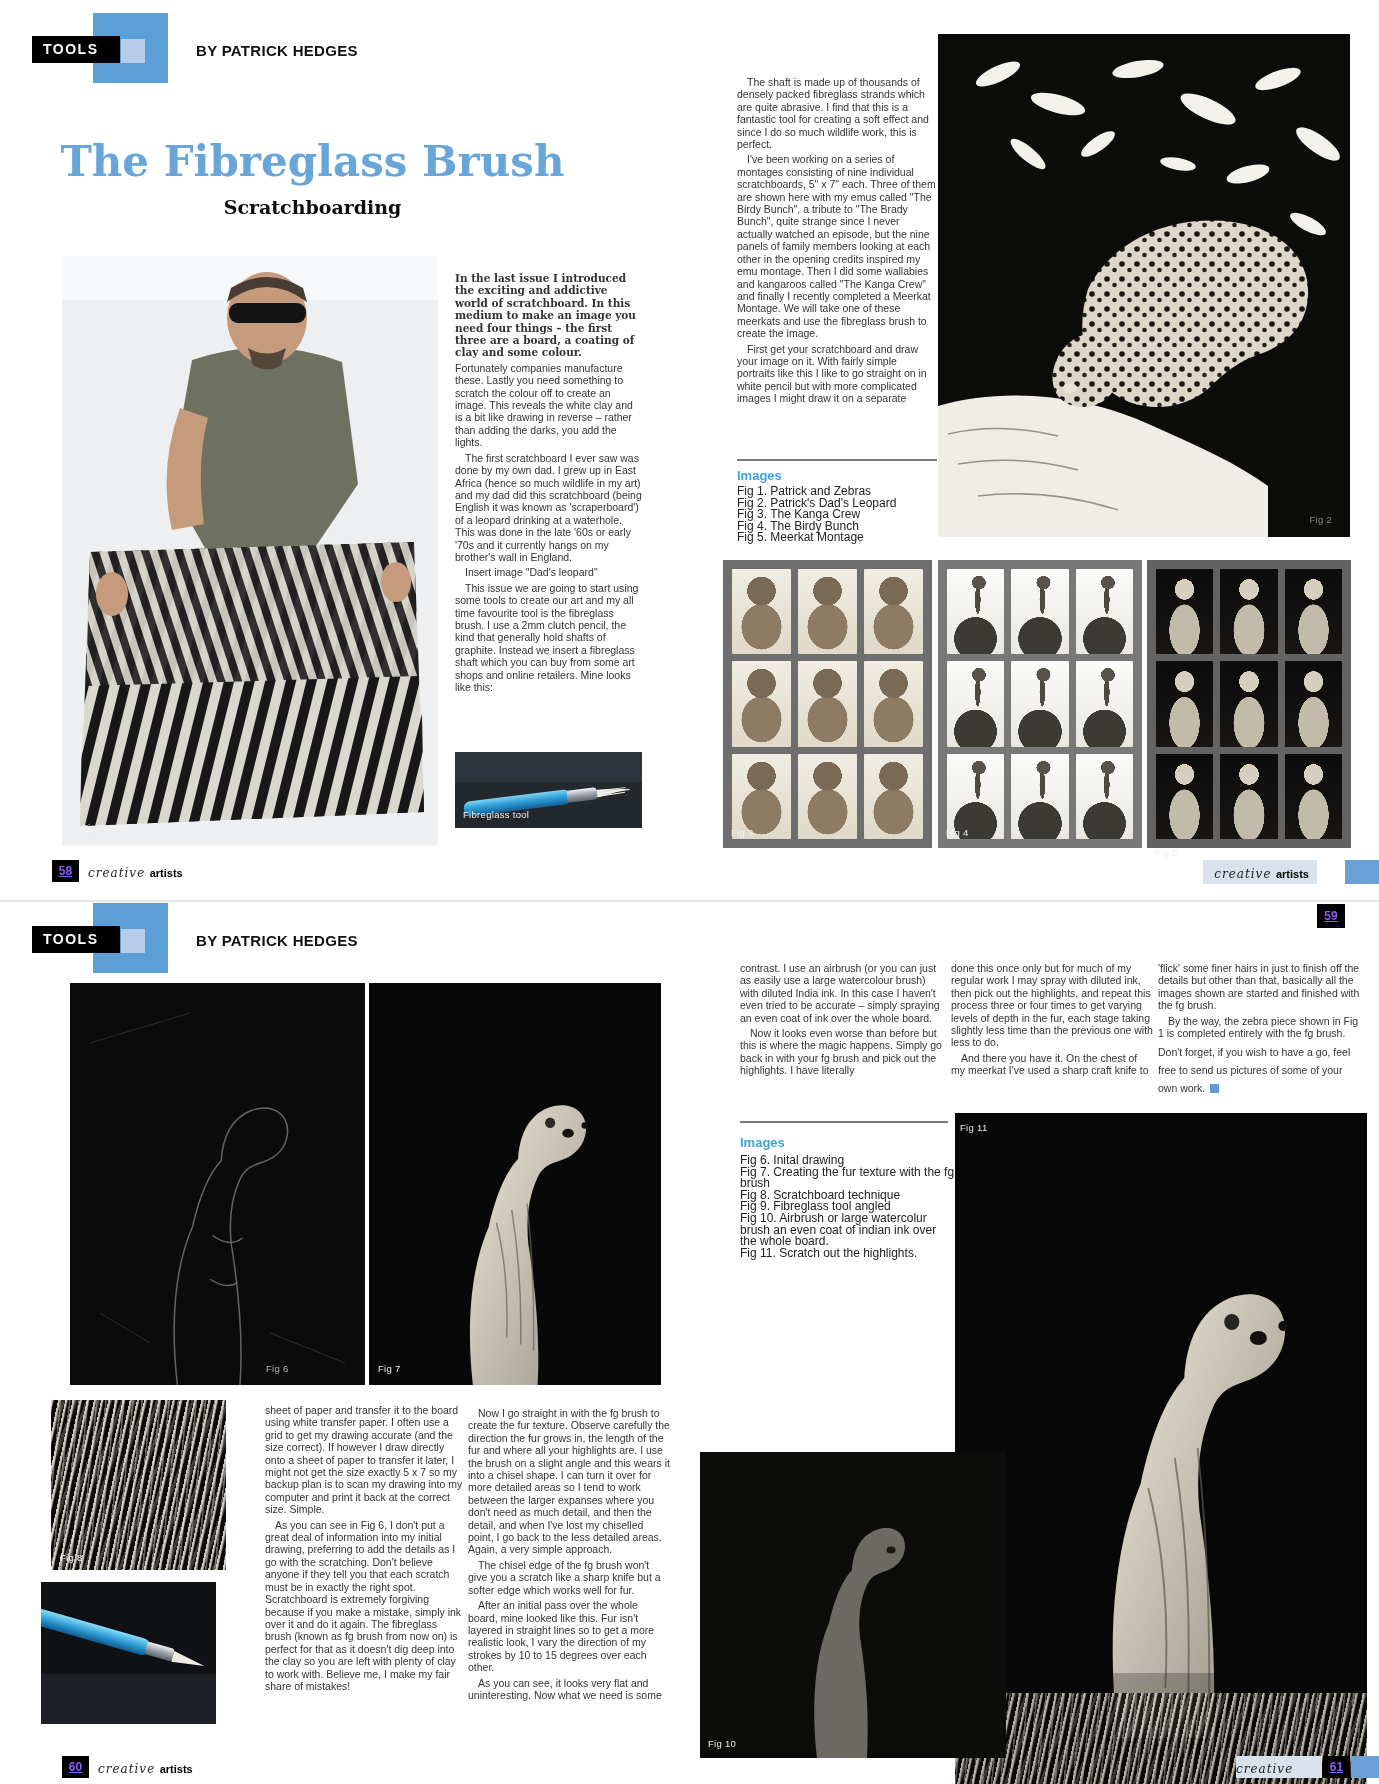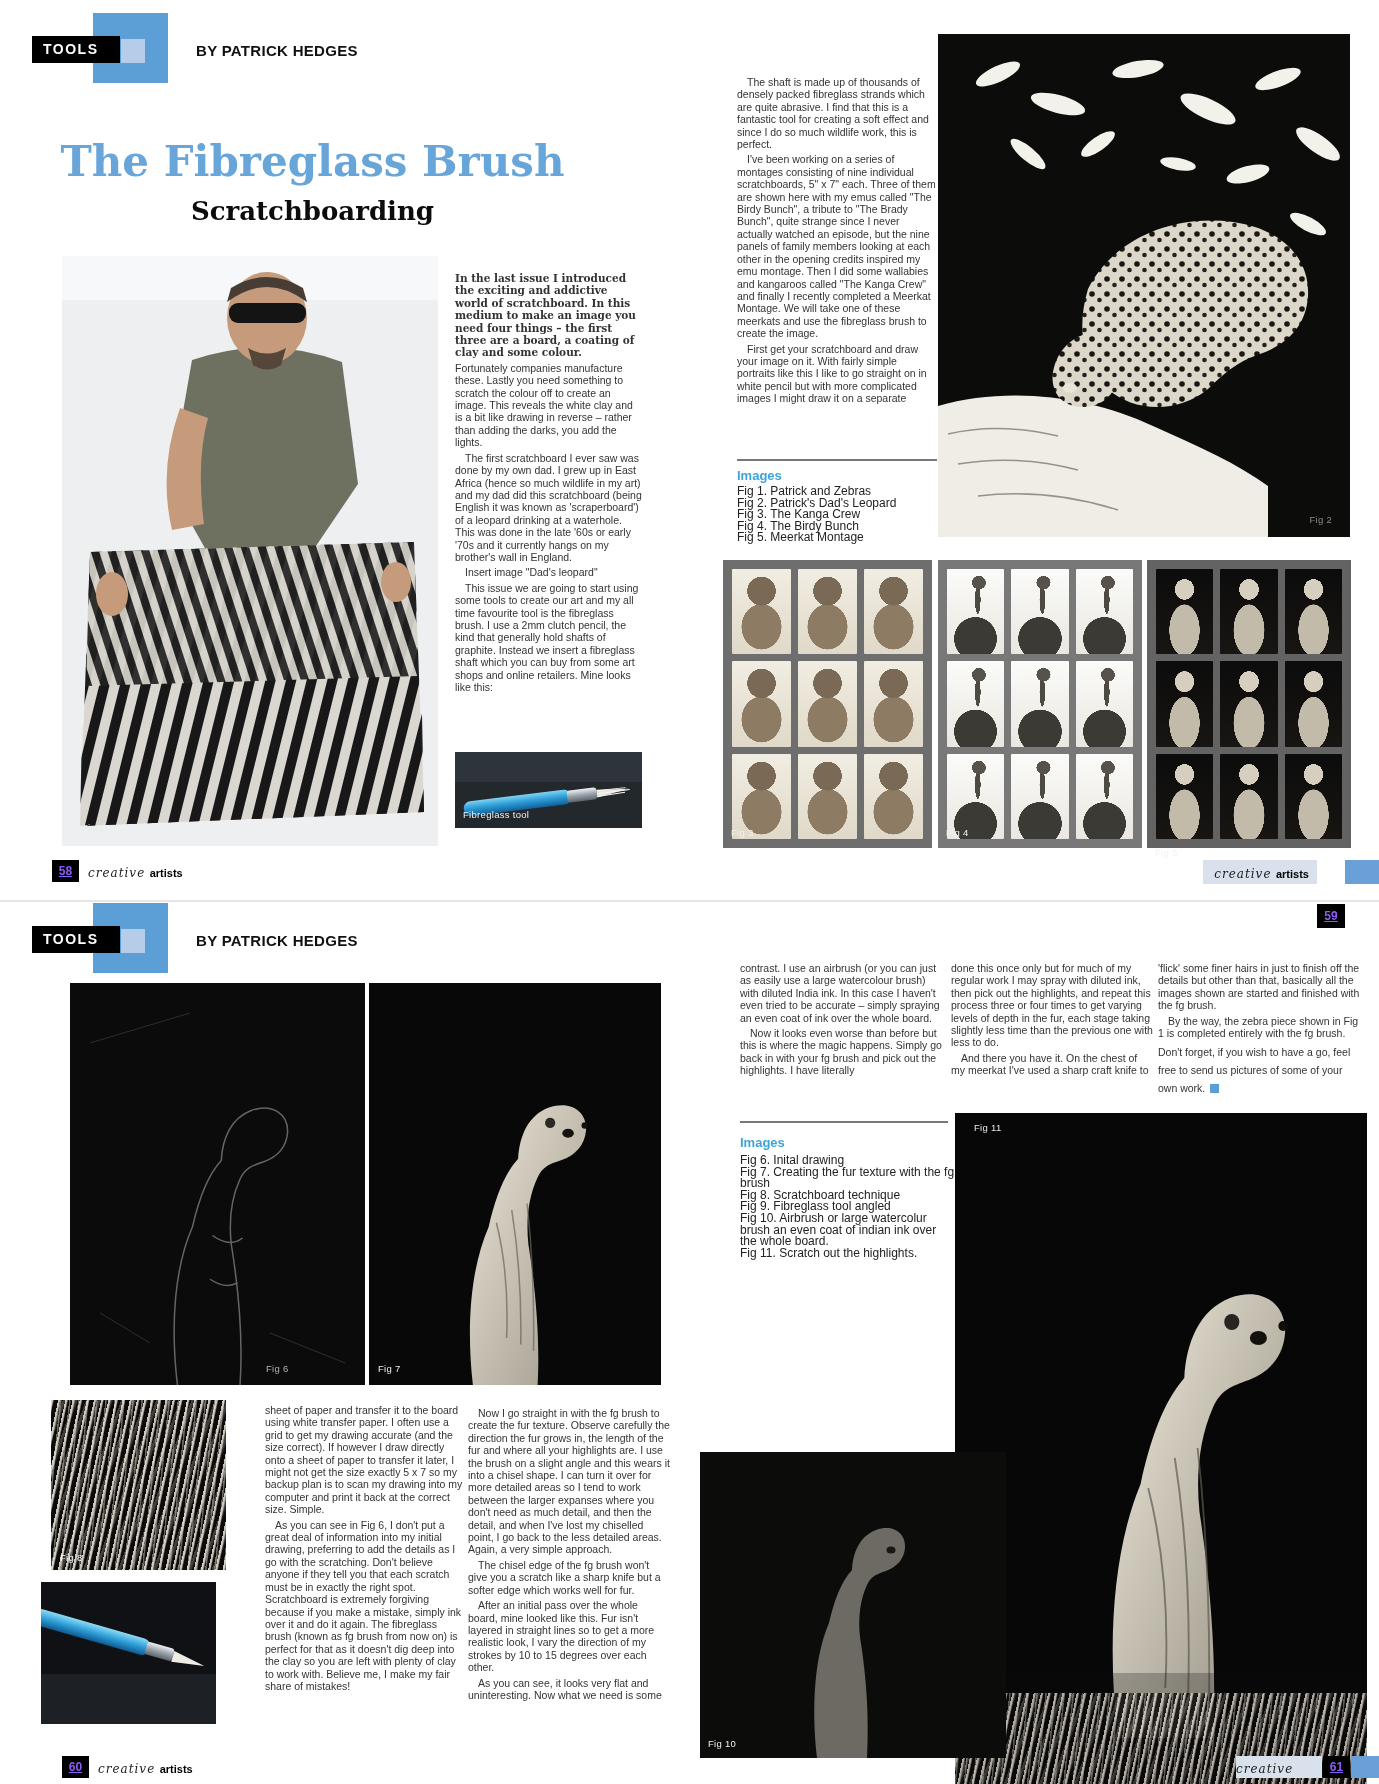--- a/index.html
+++ b/index.html
@@ -7,21 +7,21 @@
         font-family:"Liberation Sans",sans-serif;color:#2e2e2e;}
   .abs{position:absolute;}
   
   .sq1{width:75px;height:70px;background:#5b9fd6;}
   .sq2{width:24px;height:24px;background:#b6cde9;}
   .blackbar{width:88px;height:27px;background:#000;color:#fff;font-weight:bold;
             font-size:14px;line-height:27px;padding-left:11px;letter-spacing:1.5px;box-sizing:border-box;}
   .byline{font-size:15px;font-weight:bold;letter-spacing:.3px;color:#111;}
   
   .title{font-family:"DejaVu Serif",serif;font-weight:bold;font-size:42px;color:#68a6da;text-align:center;}
-  .subtitle{font-family:"DejaVu Serif",serif;font-weight:bold;font-size:26px;color:#0c0c0c;text-align:center;}
+  .subtitle{font-family:"DejaVu Serif",serif;font-weight:bold;font-size:19px;color:#0c0c0c;text-align:center;}
   
   .col p{margin:0 0 3px 0;font-size:10.5px;line-height:12.4px;color:#333;}
   .col p.ind{text-indent:10px;}
   .intro{font-family:"DejaVu Serif",serif;font-weight:bold;font-size:13.5px;line-height:18.2px;
          color:#0a0a0a;margin:0 0 11px 0;}
   .imghead{font-size:13px;font-weight:bold;color:#3fa3d9;}
   .imglist div{font-size:12px;line-height:11.6px;color:#222;}
   .rule{height:1.5px;background:#777;}
   
   .fig{overflow:hidden;}
@@ -362,21 +362,21 @@
       <g transform="translate(45,45) scale(1.9,2.0)">
         <path d="M62,290 C56,240 60,195 74,163 C79,141 86,122 97,110 C98,92 105,76 121,70 C138,64 151,73 150,88 C149,99 142,107 131,111 C122,114 116,116 112,125 C105,140 103,158 105,177 C112,220 114,260 112,290 Z" fill="url(#g11)"></path>
         <circle cx="122" cy="82" r="4" fill="#262521"></circle>
         <ellipse cx="136" cy="90" rx="4.5" ry="3.5" fill="#12110d"></ellipse>
         <circle cx="149" cy="84" r="2.5" fill="#0e0e0c"></circle>
         <path d="M78,165 q12,45 9,100 M92,150 q9,55 7,120 M104,145 q7,60 6,130" stroke="#5e594f" stroke-width="1" fill="none" opacity="0.7"></path>
       </g>
       <rect y="560" width="412" height="111" fill="#0c0b0a" opacity="0.25"></rect>
     </svg>
     <div class="fur abs" style="left:0;top:580px;width:412px;height:91px;opacity:.85;"></div>
-    <div class="figlabel" style="left:19px;top:9px;color:#e8e8e4;text-align:right;">Fig 11</div>
+    <div class="figlabel" style="left:5px;top:9px;color:#e8e8e4;text-align:right;">Fig 11</div>
   </div>
 
   <div class="abs fig" style="left:700px;top:1452px;width:306px;height:306px;background:#0a0a0a;z-index:5;">
     <svg width="306" height="306" viewBox="0 0 306 306">
       <rect width="306" height="306" fill="#0a0a0a"></rect>
       <g transform="translate(55,8) scale(1.0)">
         <path d="M62,298 C56,245 60,195 74,163 C79,141 86,122 97,110 C98,92 105,76 121,70 C138,64 151,73 150,88 C149,99 142,107 131,111 C122,114 116,116 112,125 C105,140 103,158 105,177 C112,220 114,260 112,298 Z" fill="#97928a" opacity="0.92"></path>
         <ellipse cx="136" cy="90" rx="4.5" ry="3.5" fill="#1a1915"></ellipse>
       </g>
       <rect width="306" height="306" fill="#14130f" opacity="0.25"></rect>

